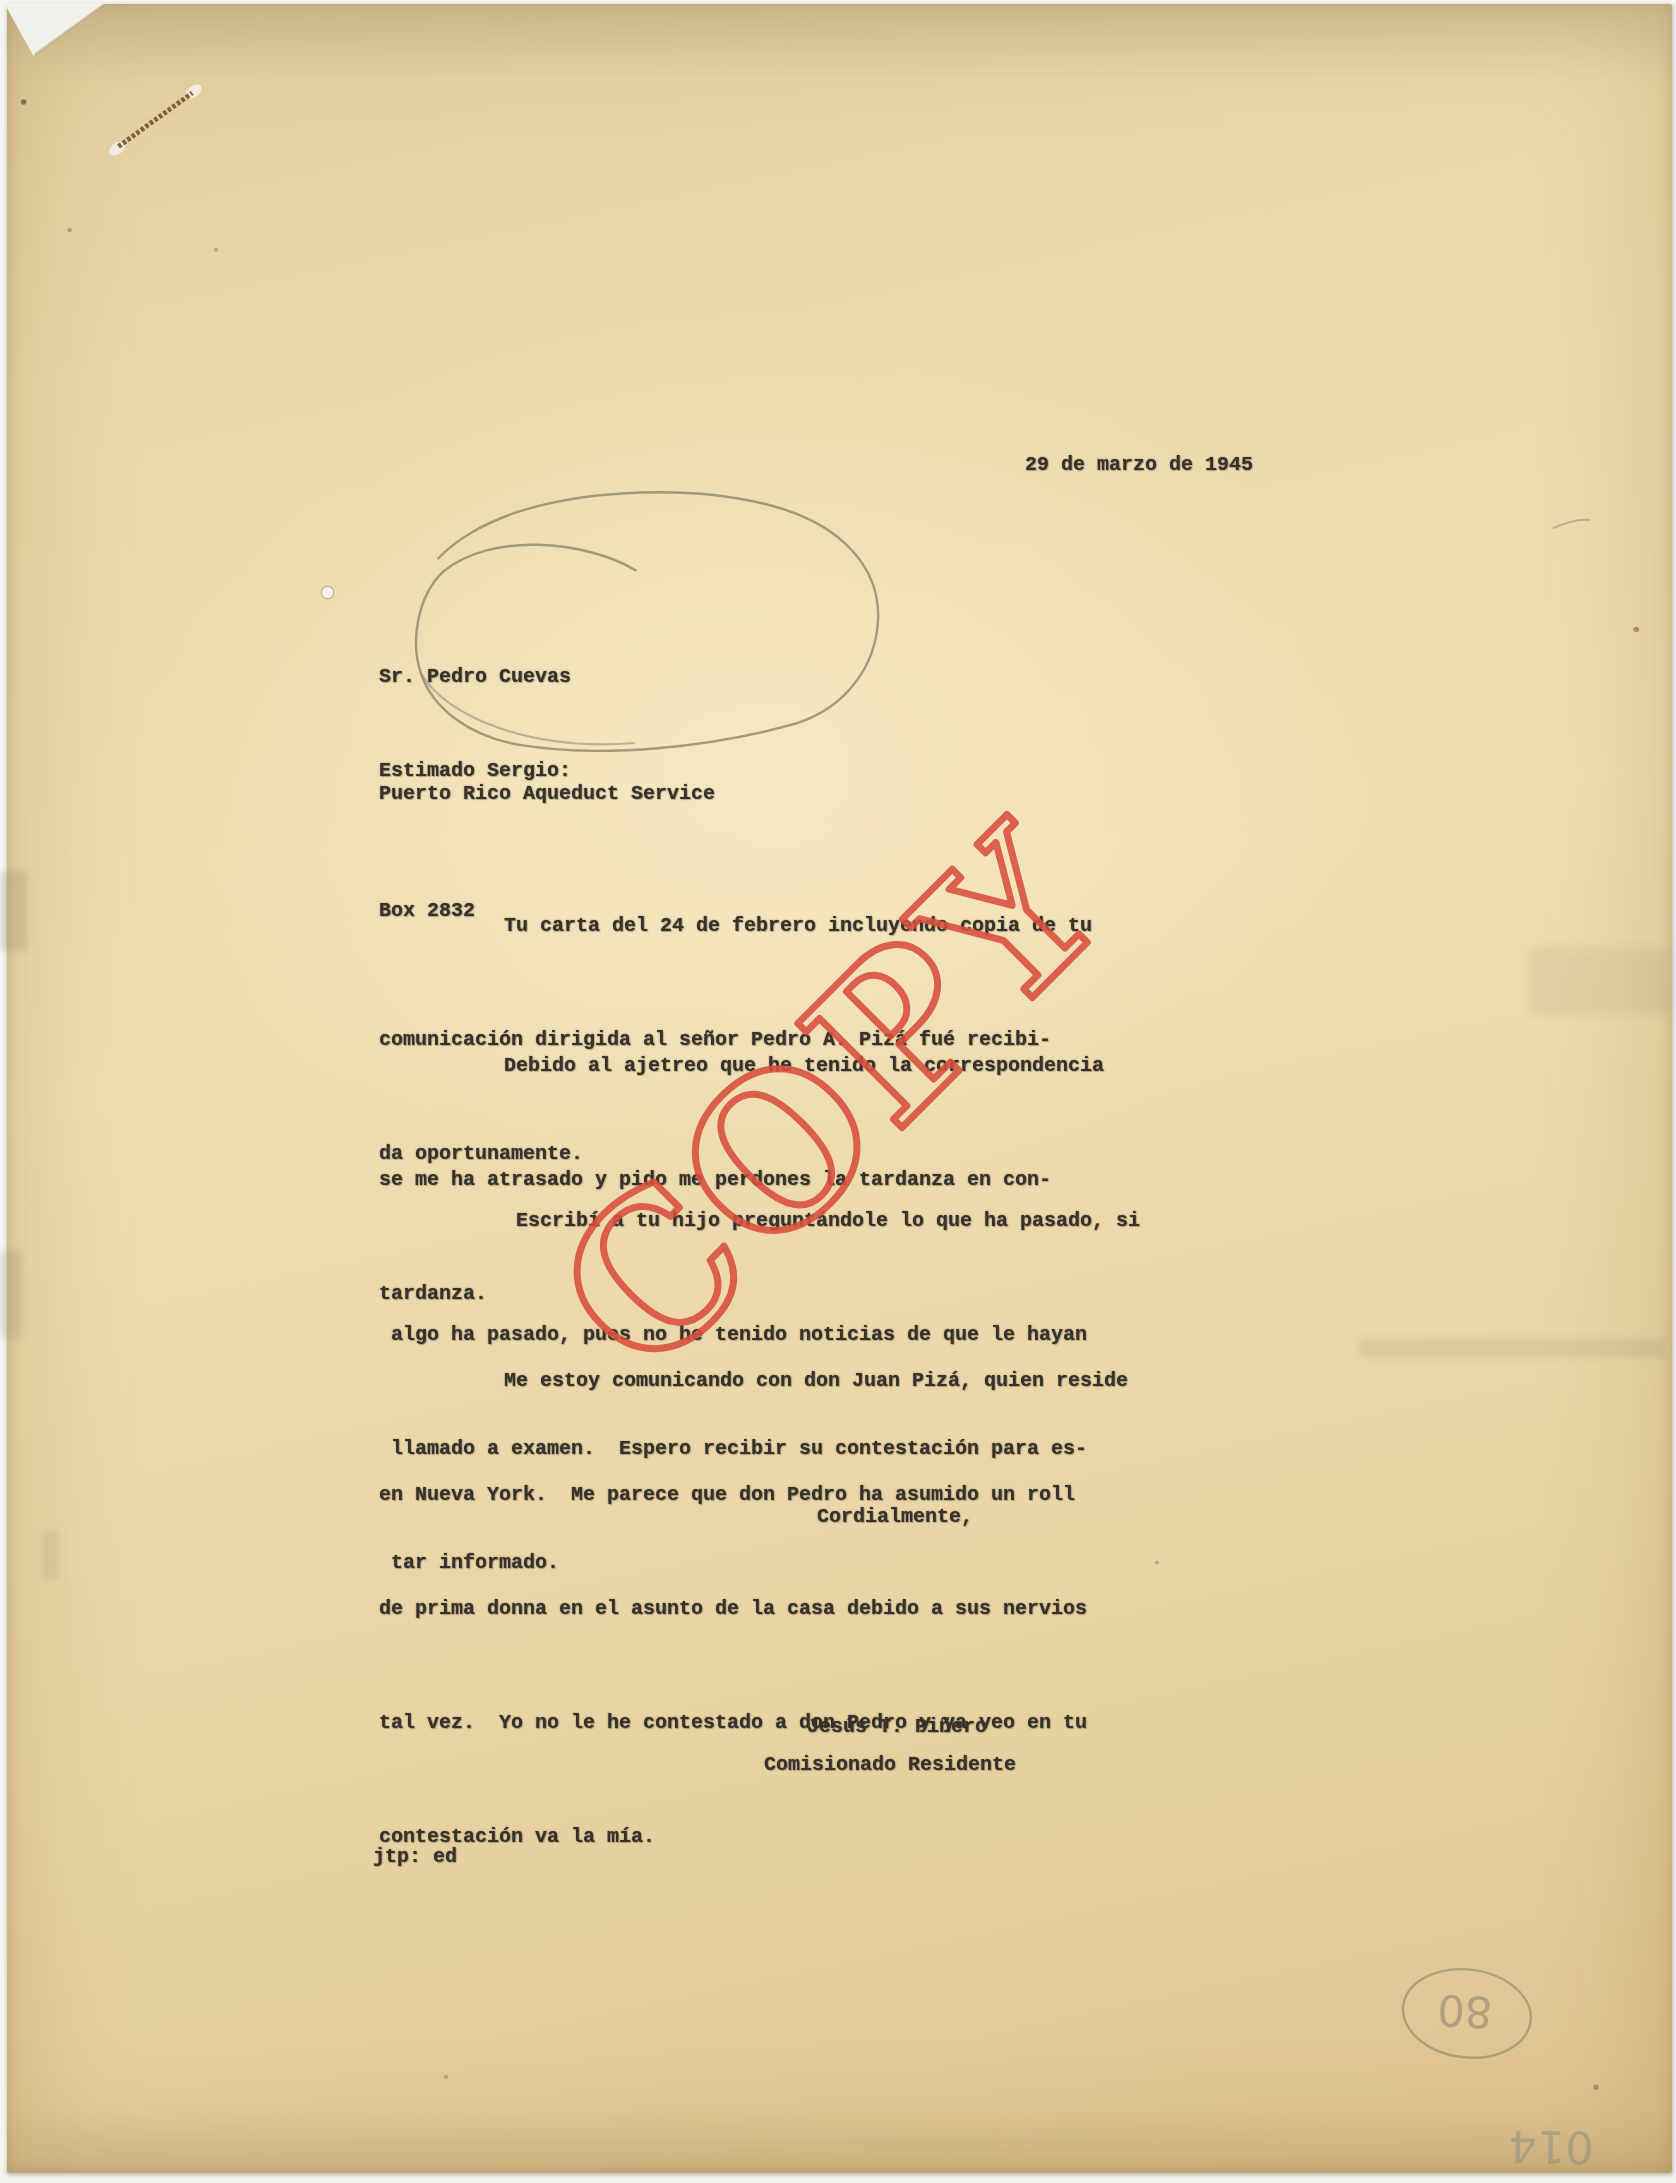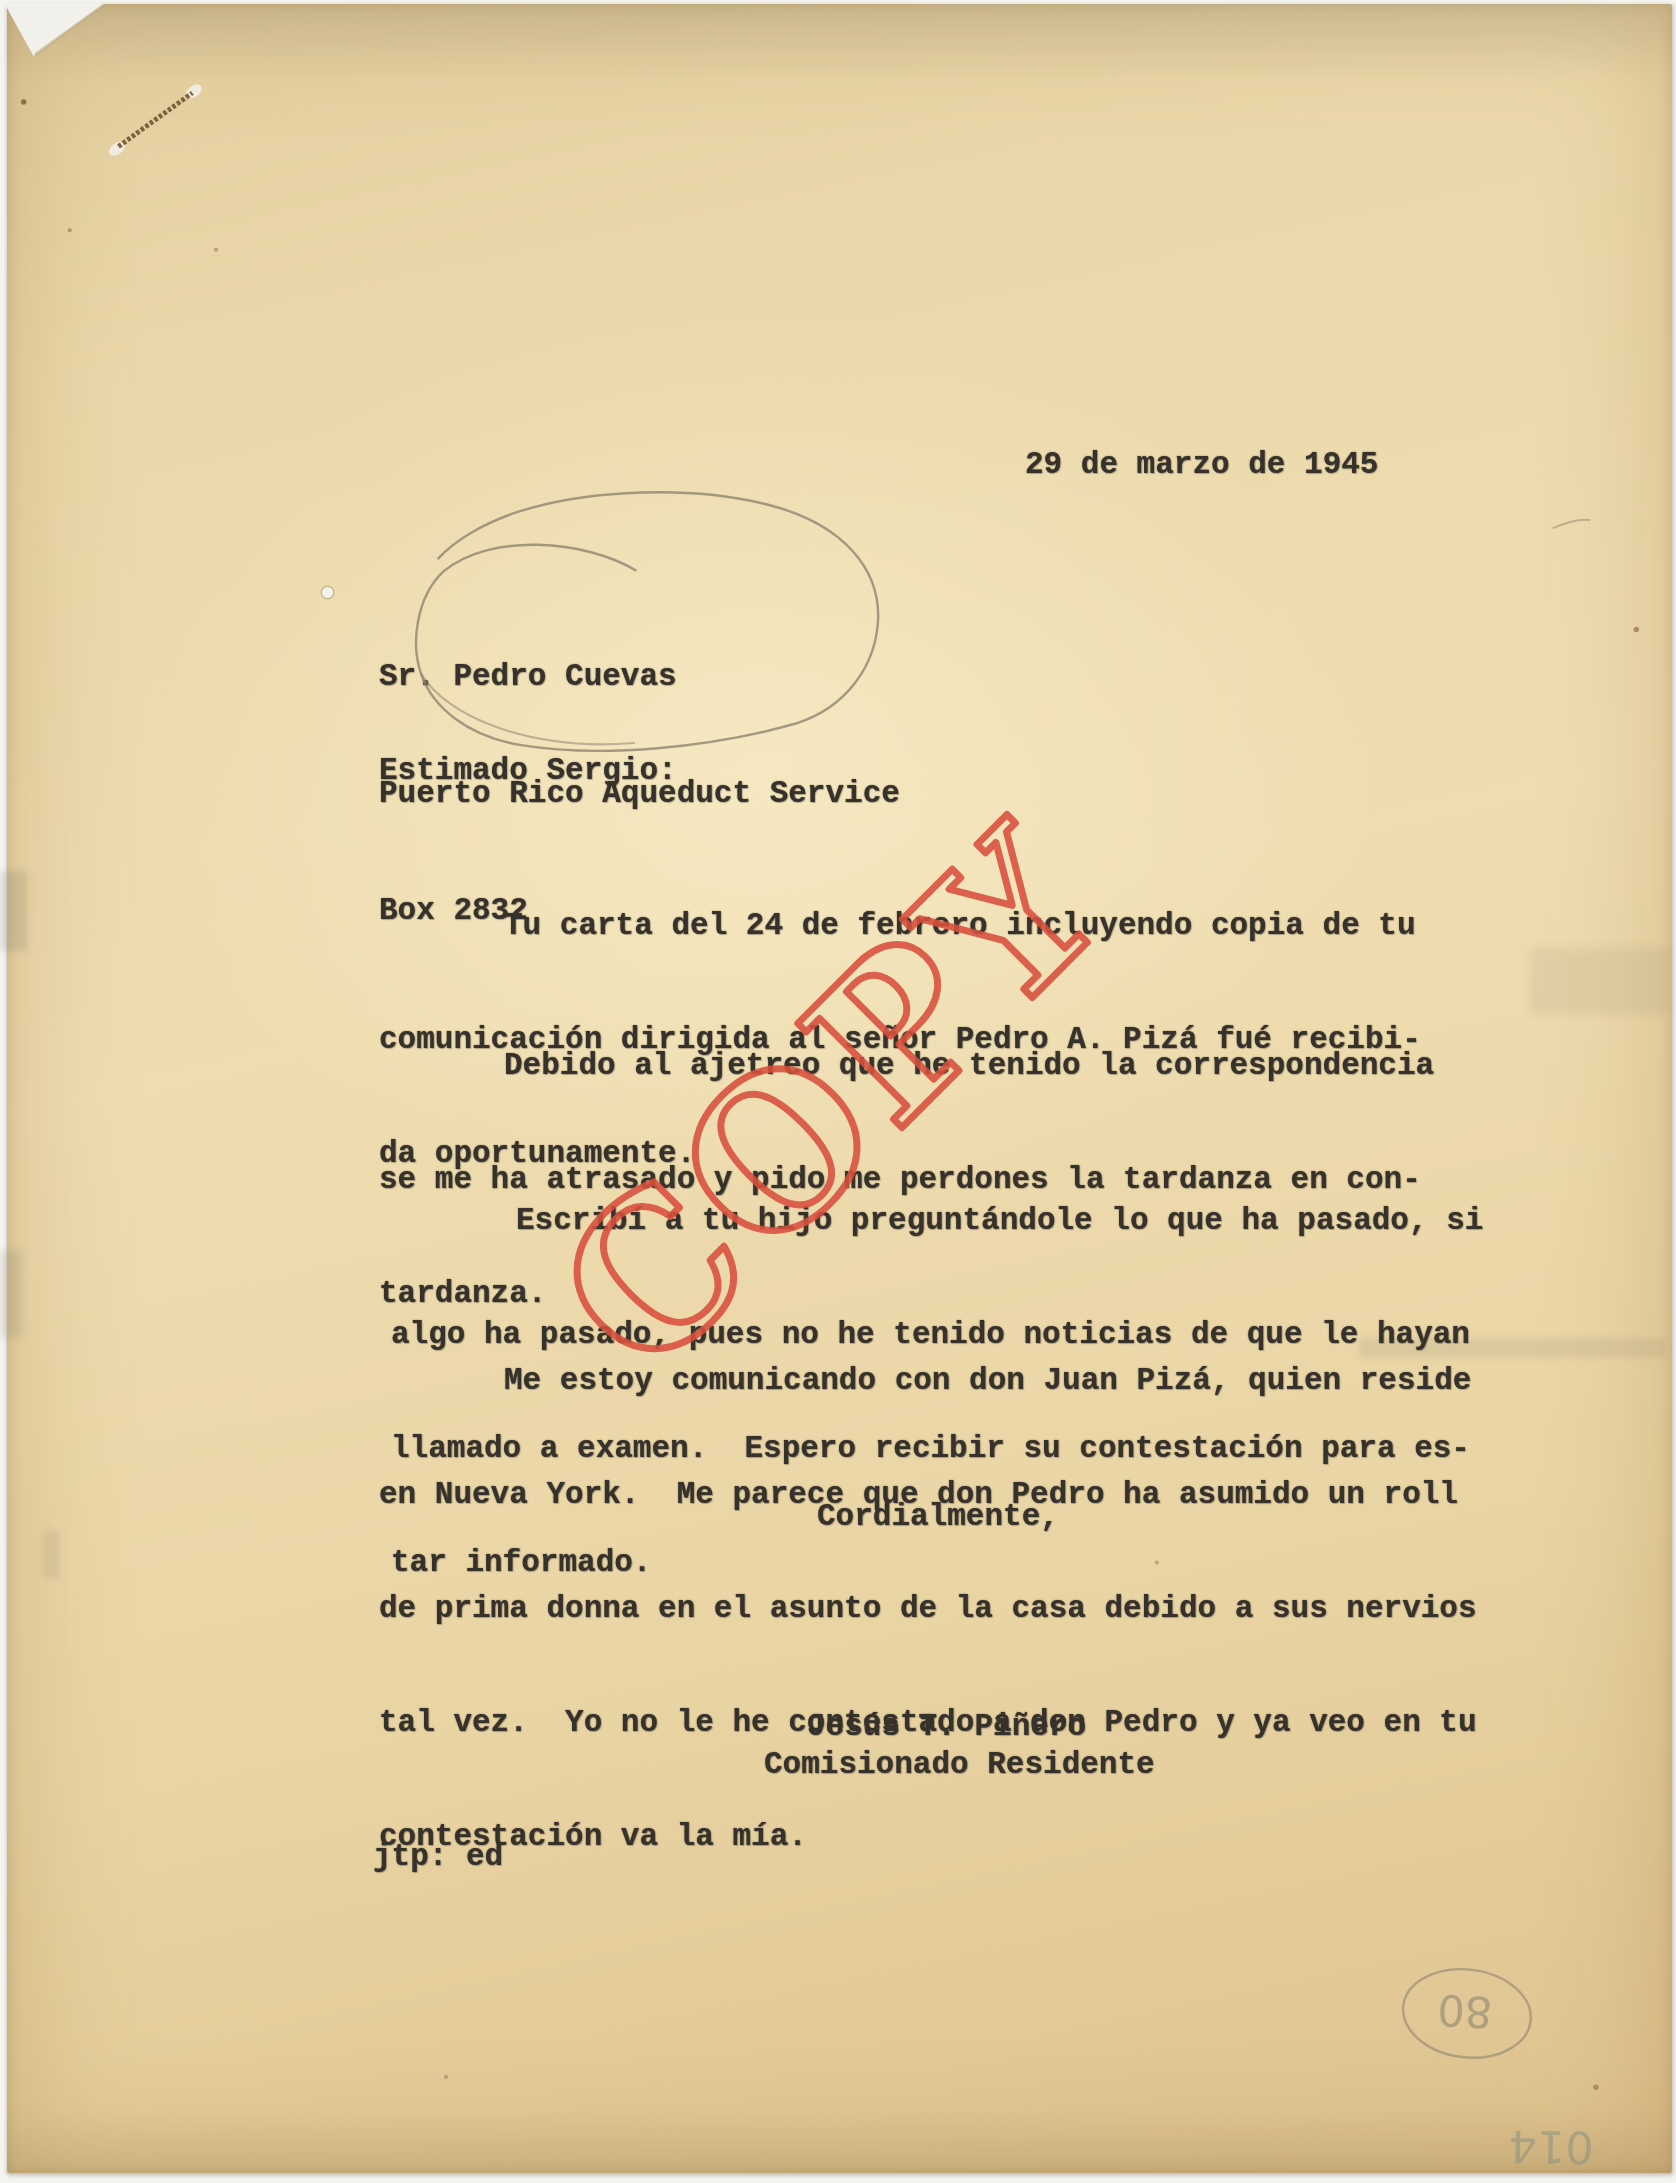--- a/index.html
+++ b/index.html
@@ -8,21 +8,21 @@
   .paper{position:absolute;left:7px;top:4.2px;width:1665px;height:2169px;border-radius:2.1px;
         background:
           radial-gradient(ellipse 976px 697px at 45% 35%, rgba(255,247,216,0.45), rgba(255,247,216,0) 65%),
           linear-gradient(168deg,#e2cd9e 0%,#ebd8aa 16%,#efddb1 44%,#e9d4a4 72%,#dec28f 100%);
         box-shadow: inset 0 0 125px rgba(140,100,40,0.28), inset 0 0 12.5px rgba(120,90,40,0.25), 0.7px 1.4px 4.2px rgba(80,70,50,0.35);}
   .paper::before{content:"";position:absolute;left:0;top:0;right:0;height:77px;
         background:linear-gradient(180deg,rgba(150,142,116,0.22),rgba(150,142,116,0));}
   .paper::after{content:"";position:absolute;left:0;bottom:0;right:0;height:63px;
         background:linear-gradient(0deg,rgba(140,120,80,0.15),rgba(140,120,80,0));}
 
-  .typed{position:absolute;color:#36322b;font-size:31px;line-height:38px;font-weight:bold;
+  .typed{position:absolute;color:#36322b;font-size:20px;line-height:38px;font-weight:bold;
         white-space:pre;letter-spacing:0px;
         text-shadow:0 0 1.4px rgba(54,50,43,0.75), 1px 1px 0.7px rgba(54,50,43,0.25);}
   .addr{line-height:39px;}
   .indent{text-indent:125px;}
 
   .smudge{position:absolute;pointer-events:none;}
 
   svg.overlay{position:absolute;left:0;top:0;}
   .stamp-text{font-family:"DejaVu Serif", serif;font-weight:bold;}
   .pencil-text{font-family:"DejaVu Sans", sans-serif;}

